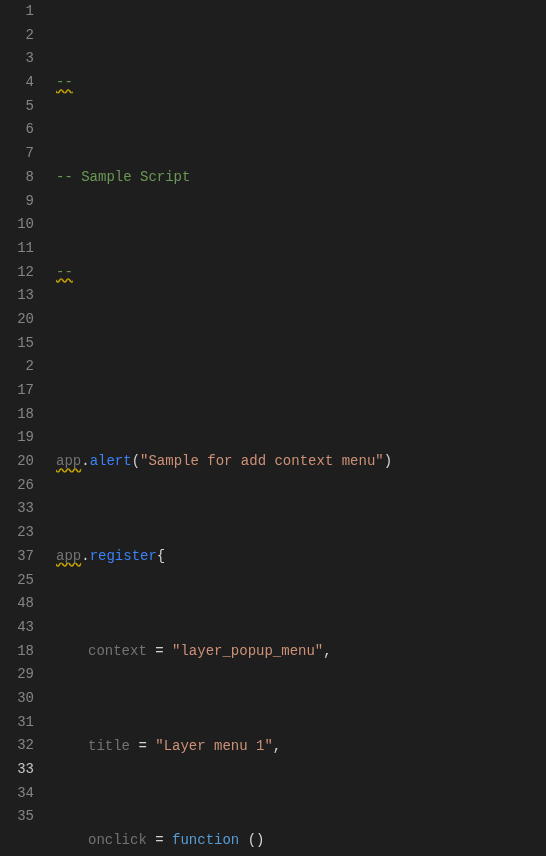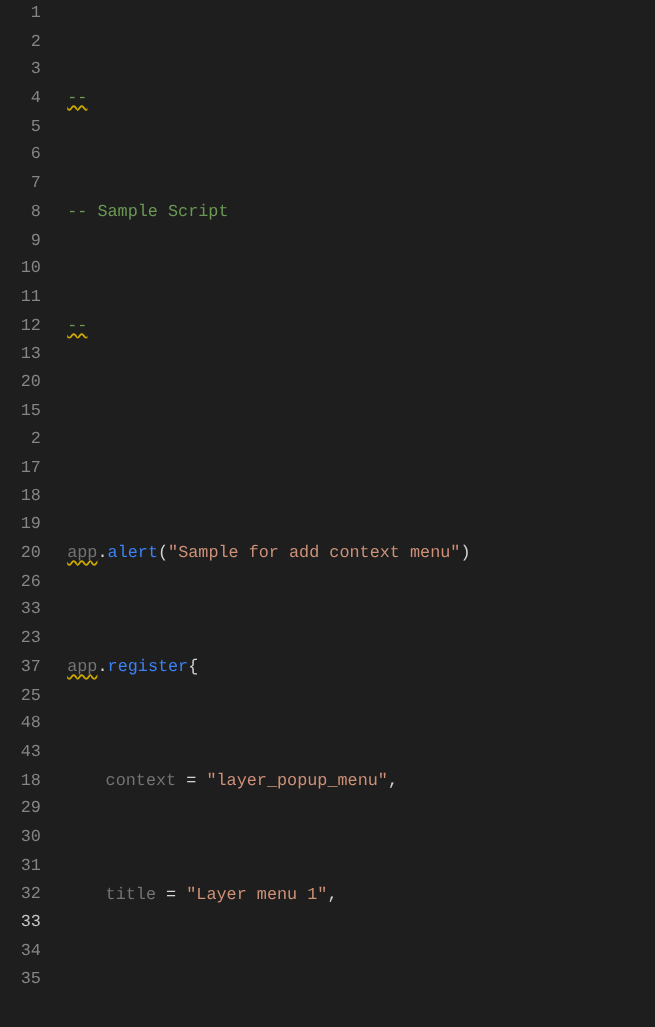--- a/index.html
+++ b/index.html
@@ -116,20 +116,21 @@
     <div class="line"></div>
 
     <div class="line"><span class="c-ident squiggle">app</span><span class="c-punc">.</span><span class="c-method">alert</span><span class="c-punc">(</span><span class="c-string">"Sample for add context menu"</span><span class="c-punc">)</span></div>
 
     <div class="line"><span class="c-ident squiggle">app</span><span class="c-punc">.</span><span class="c-method">register</span><span class="c-brace">{</span></div>
 
     <div class="line"><span class="indent g"></span><span class="c-ident">context</span><span class="c-punc"> = </span><span class="c-string">"layer_popup_menu"</span><span class="c-punc">,</span></div>
 
     <div class="line"><span class="indent g"></span><span class="c-ident">title</span><span class="c-punc"> = </span><span class="c-string">"Layer menu 1"</span><span class="c-punc">,</span></div>
 
+    <div class="line"><span class="indent g"></span><span class="c-ident">onclick</span><span class="c-punc"> = </span><span class="c-keyword">function</span><span class="c-punc"> ()</span></div>
 
     
 
     
 
     
 
     
 
     

